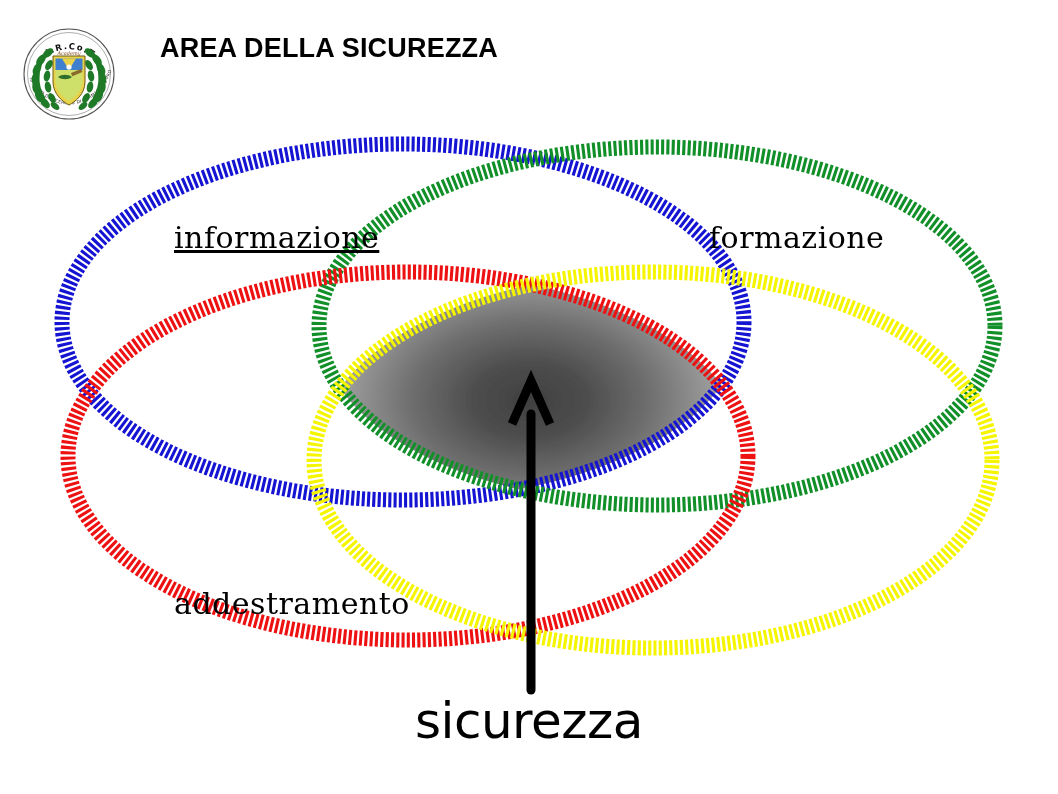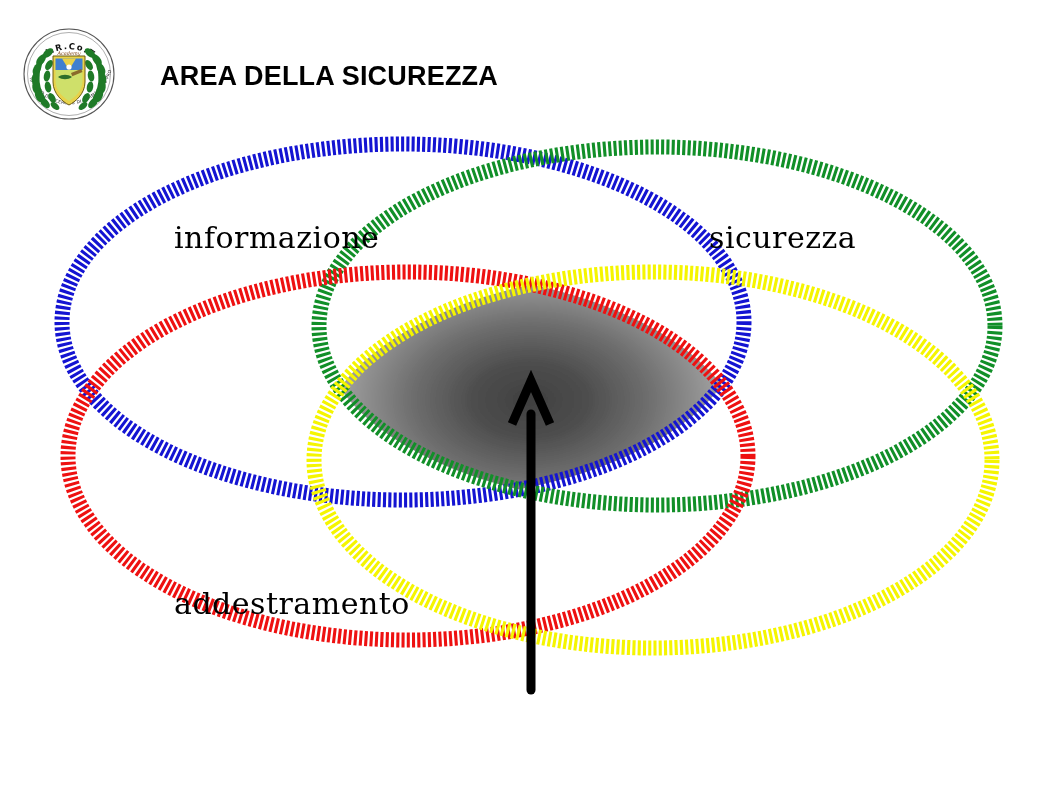--- a/index.html
+++ b/index.html
@@ -36,42 +36,41 @@
   #title {
     position: absolute;
     left: 160px;
     top: 33px;
     font-family: "Liberation Sans", sans-serif;
     font-size: 27px;
     font-weight: bold;
     letter-spacing: 0.2px;
     color: #000000;
     white-space: nowrap;
-    margin-top: 28px;
   }
 
   
   #venn {
     position: absolute;
     left: 0;
     top: 0;
     width: 1058px;
     height: 794px;
   }
 
   
   .venn-label {
     position: absolute;
     font-family: "DejaVu Serif", "Liberation Serif", serif;
     font-size: 30px;
     color: #000000;
     white-space: nowrap;
     letter-spacing: 0.5px;
   }
-  #label-informazione  { left: 174px; top: 220px; }
+  #label-informazione  { left: 174px; top: 220px; text-decoration: underline; }
   #label-formazione    { left: 709px; top: 220px; }
   #label-addestramento { left: 174px; top: 538px; margin-top: 48px; }
   #label-esercitazione { left: 672px; top: 538px; }
 
   #label-sicurezza {
     position: absolute;
     left: 0;
     top: 692px;
     width: 1058px;
     text-align: center;
@@ -198,19 +197,20 @@
     </g>
 
     <g>
       <line x1="531" y1="690" x2="531" y2="414" stroke="#000000" stroke-width="9" stroke-linecap="round"></line>
       <polyline points="512,424 531,381 550,424" fill="none" stroke="#000000" stroke-width="9" stroke-linejoin="miter" stroke-linecap="butt"></polyline>
     </g>
   </svg>
 
   <div class="venn-label" id="label-informazione">informazione</div>
 
-  <div class="venn-label" id="label-formazione">sicurezza</div>
+  <div class="venn-label" id="label-formazione">formazione</div>
 
   <div class="venn-label" id="label-addestramento">addestramento</div>
 
 
+  <div id="label-sicurezza">sicurezza</div>
 
 </div>
 
 </body></html>

